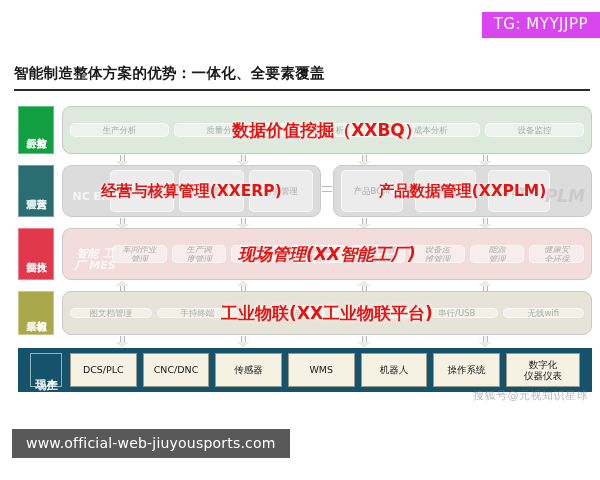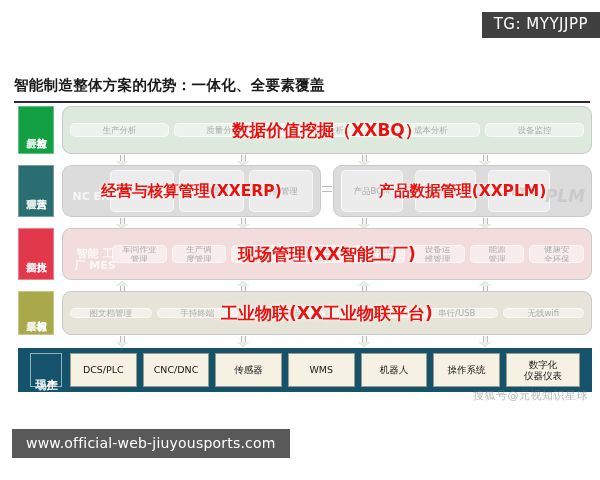--- a/index.html
+++ b/index.html
@@ -13,32 +13,32 @@
     font-family: "DejaVu Sans", "Liberation Sans", sans-serif;
     position: relative;
     overflow: hidden;
   }
 
   
   #tg-badge {
     position: absolute;
     top: 12px;
     right: 0px;
-    background: #404040;
+    background: #d946ef;
     color: #ffffff;
     font-size: 15px;
     letter-spacing: 0.5px;
     padding: 5px 12px 6px 12px;
     line-height: 1;
   }
 
   
   #title-wrap {
     position: absolute;
-    top: 76px;
+    top: 64px;
     left: 14px;
     right: 10px;
   }
   #title-text {
     font-size: 14.5px;
     font-weight: bold;
     color: #1a1a1a;
     letter-spacing: 0.3px;
     white-space: nowrap;
   }
@@ -402,21 +402,21 @@
         <div class="stem"></div>
         <div class="head"></div>
       </div>
   </div>
 
   <div class="layer-row" style="height:52px;">
     <div class="side-label" style="background:#e2384c;">
       <span class="col">执行</span>
       <span class="col back">控制层</span>
     </div>
-    <div class="band" style="background:#f2dcdc;">
+    <div class="band" style="background:#f2dcdc;font-style:italic;">
       <div class="band-watermark" style="color:rgba(255,255,255,0.8);">智能
 工厂
 MES</div>
       <div class="cell" style="margin-left:42px;">车间作业
 管理</div>
       <div class="cell">生产调
 度管理</div>
       <div class="cell">质量管
 理管理</div>
       <div class="cell">物料配

